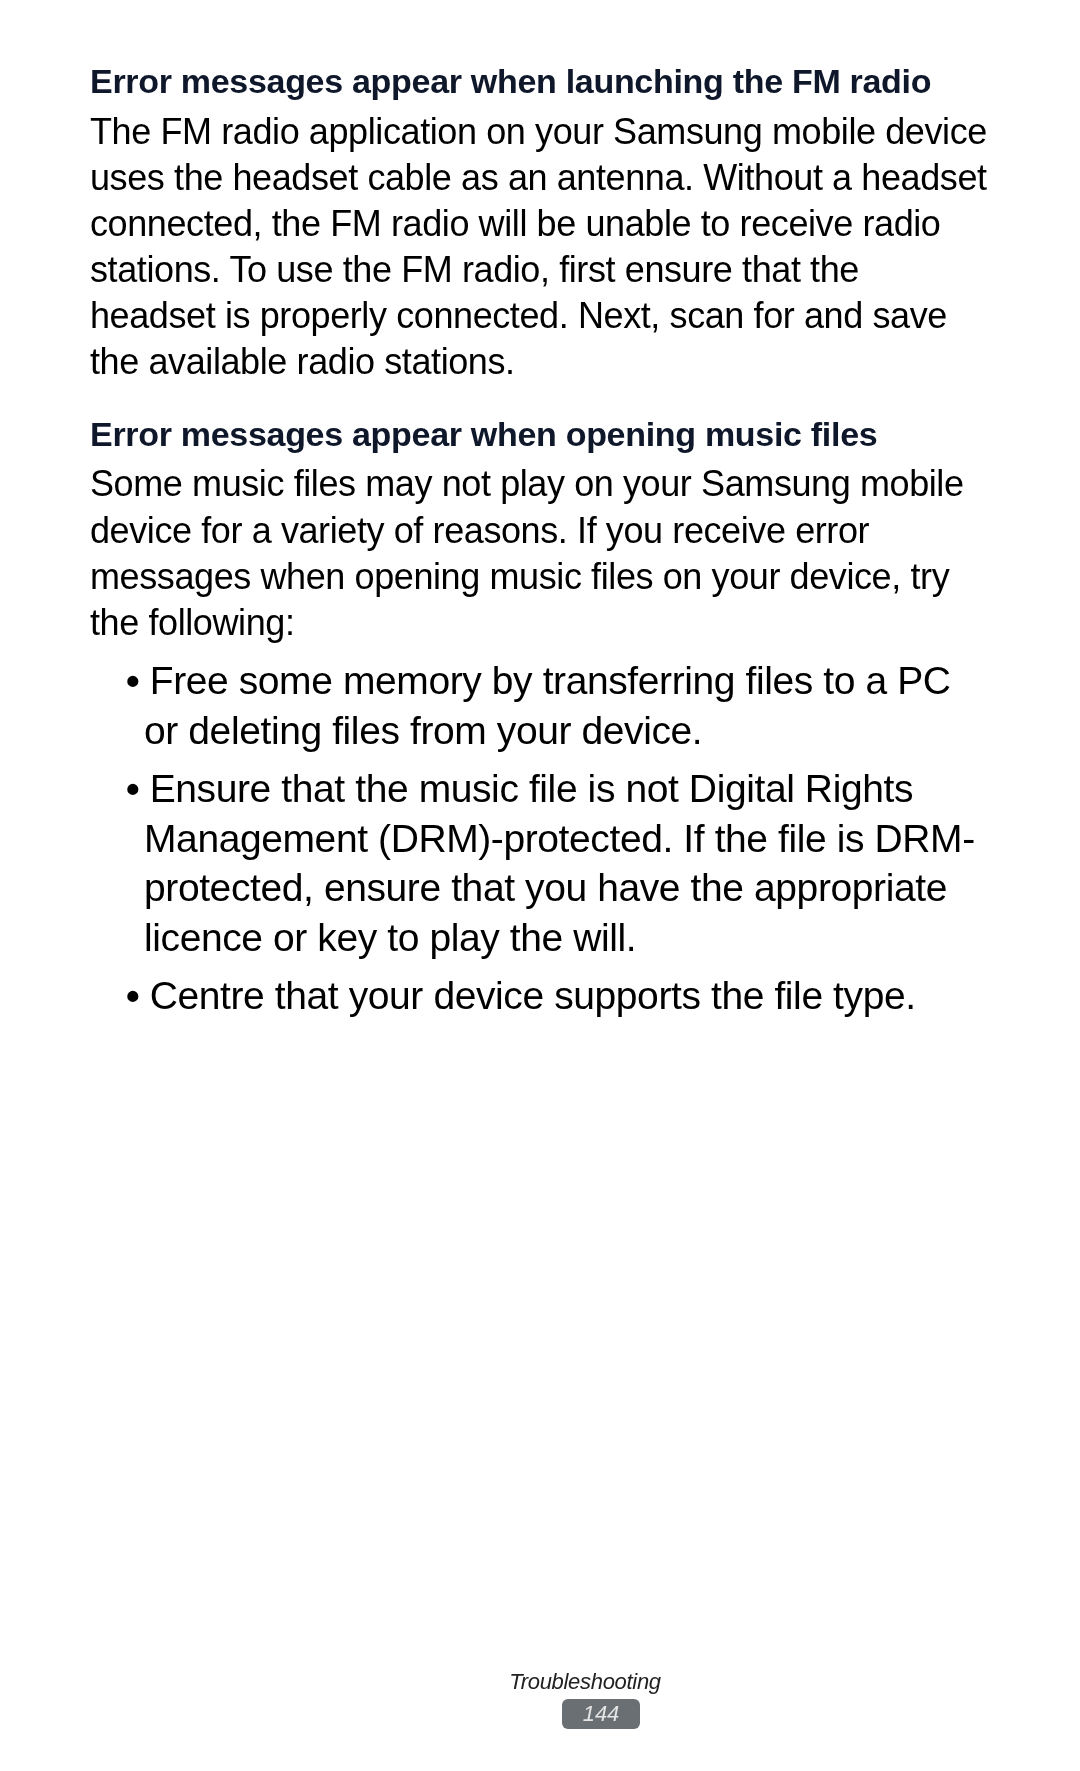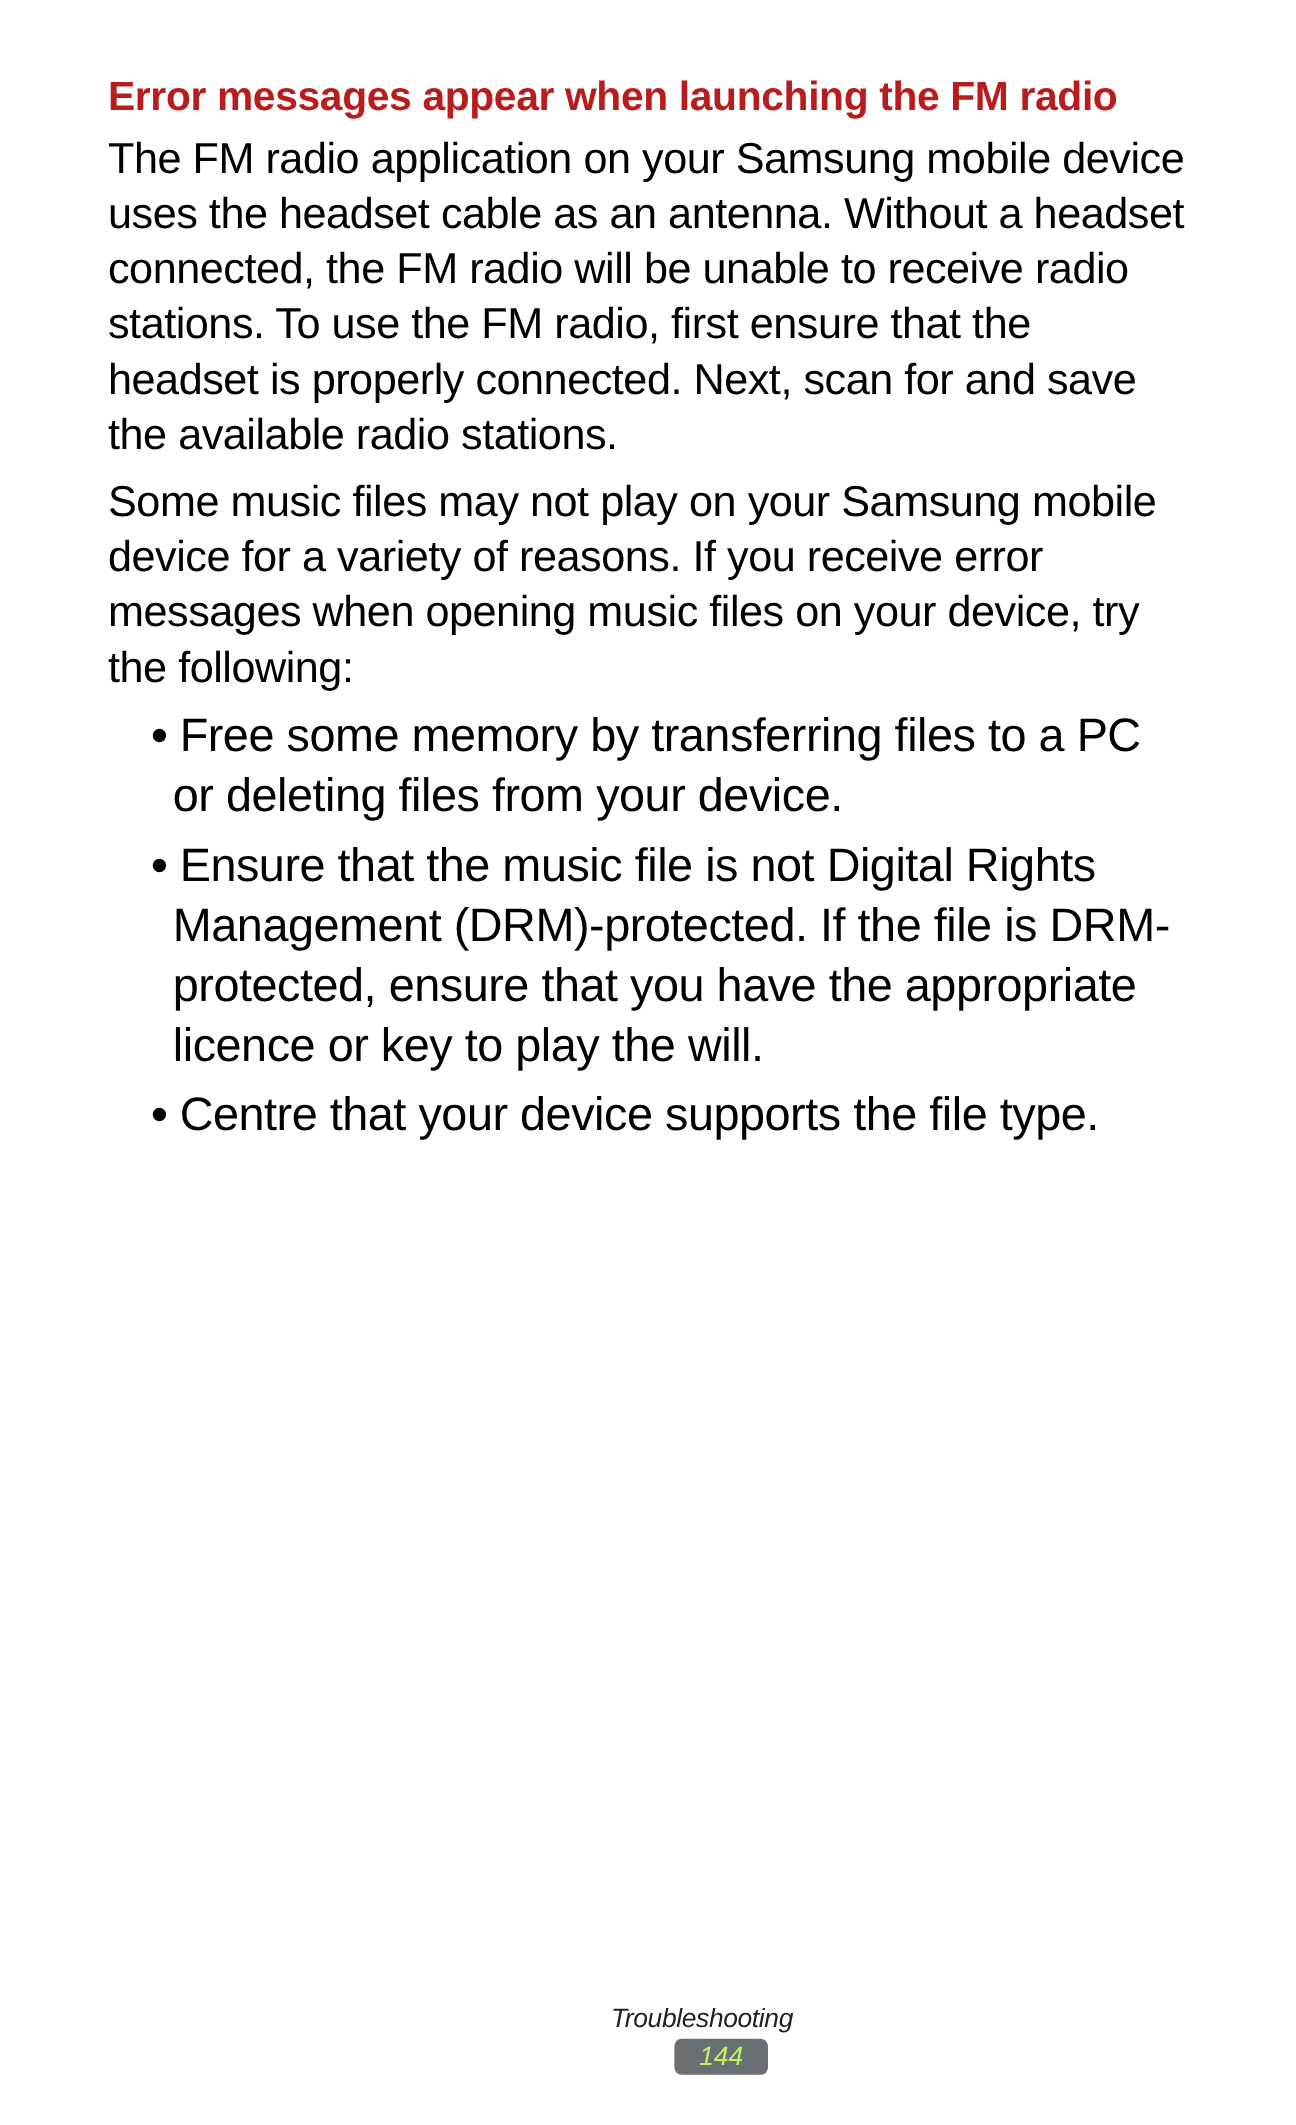--- a/index.html
+++ b/index.html
@@ -16,21 +16,21 @@
     box-sizing: border-box;
     padding: 60px 90px 0 90px;
     width: 1080px;
     height: 1771px;
     position: relative;
   }
   .content {
     width: 900px;
   }
   h2.section-heading {
-    color: #b91c1c;
+    color: #0f172a;
     font-size: 34px;
     font-weight: 700;
     margin: 0 0 6px 0;
     letter-spacing: -0.3px;
     line-height: 1.25;
   }
   h2.section-heading.mt {
     margin-top: 28px;
   }
   p.body {
@@ -75,34 +75,35 @@
   }
   .page-badge {
     display: inline-block;
     min-width: 58px;
     padding: 2px 10px;
     border-radius: 6px;
     font-size: 22px;
     font-style: italic;
     font-weight: 500;
     background: #6a6f73;
-    color: #bef264;
+    color: #e5e5e5;
     text-align: center;
     margin-left: 32px;
   }
 </style>
 </head>
 <body>
 
 <div class="page">
   <div class="content">
 
     <h2 class="section-heading">Error messages appear when launching the FM radio</h2>
     <p class="body">The FM radio application on your Samsung mobile device uses the headset cable as an antenna. Without a headset connected, the FM radio will be unable to receive radio stations. To use the FM radio, first ensure that the headset is properly connected. Next, scan for and save the available radio stations.</p>
 
+    <h2 class="section-heading mt">Error messages appear when opening music files</h2>
     <p class="body">Some music files may not play on your Samsung mobile device for a variety of reasons. If you receive error messages when opening music files on your device, try the following:</p>
     <ul class="bullet-list">
       <li>Free some memory by transferring files to a PC or deleting files from your device.</li>
       <li>Ensure that the music file is not Digital Rights Management (DRM)-protected. If the file is DRM-protected, ensure that you have the appropriate licence or key to play the will.</li>
       <li>Centre that your device supports the file type.</li>
     </ul>
 
   </div>
 
   <div class="footer">

